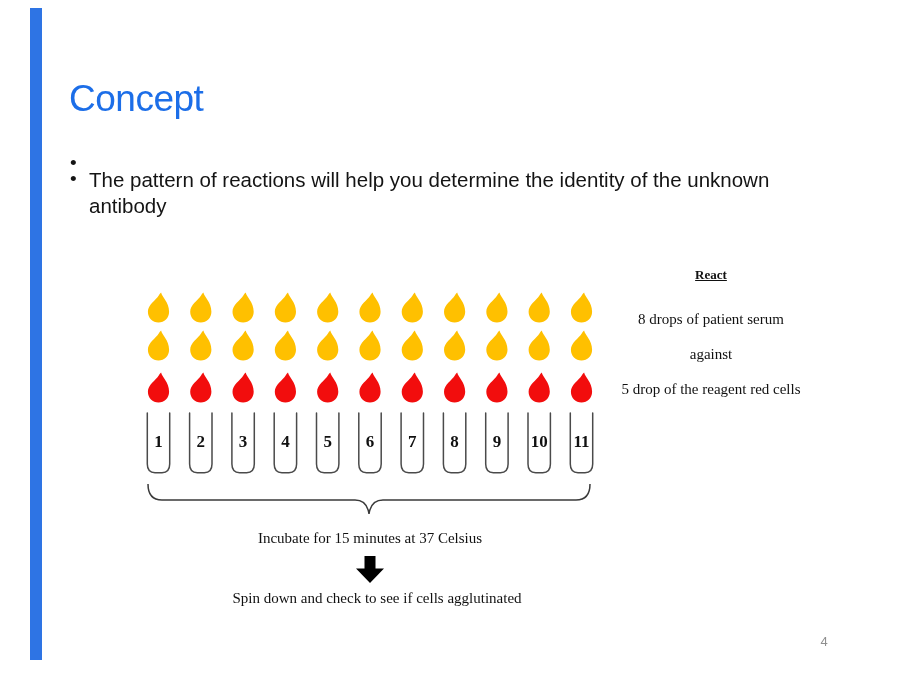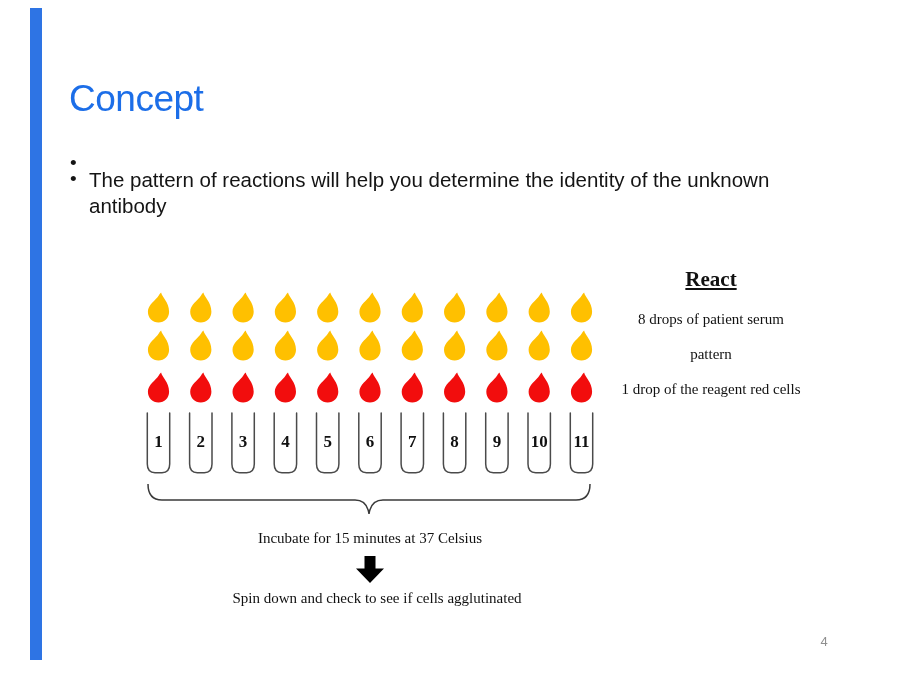--- a/index.html
+++ b/index.html
@@ -20,21 +20,21 @@
     position:absolute;left:70px;top:151px;width:715px;
     color:var(--text-dark,#141414);font-size:20.5px;line-height:26px;
   }
   .bullet{position:relative;padding-left:19px;margin-bottom:16px;}
   .bullet .dot{position:absolute;left:0;top:-1px;font-size:19px;}
   .legend{position:absolute;left:611px;top:0;width:200px;height:0;}
   .legend div{
     position:absolute;left:0;width:200px;text-align:center;
     font-family:"Liberation Serif",serif;font-size:15px;color:#111;
   }
-  .legend .heading{top:267px;font-weight:bold;text-decoration:underline;font-size:21px;}
+  .legend .heading{top:267px;font-weight:bold;text-decoration:underline;font-size:13px;}
   .legend .l1{top:311px;}
   .legend .l2{top:346px;}
   .legend .l3{top:381px;}
   svg.diagram{position:absolute;left:0;top:0;}
   .tube{fill:none;stroke:var(--tube-outline,#4A4A4A);stroke-width:1.5;stroke-linecap:round;}
   .tube-number{
     font-family:"Liberation Serif",serif;font-size:17px;font-weight:bold;fill:#111;
     text-anchor:middle;
   }
   .brace{fill:none;stroke:#3A3A3A;stroke-width:1.5;}
@@ -134,19 +134,19 @@
     <text class="diagram-label" x="370" y="543">Incubate for 15 minutes at 37 Celsius</text>
 
     <path class="arrow" d="M364.5 556 L375.5 556 L375.5 568.5 L384 568.5 L370 583 L356 568.5 L364.5 568.5 Z"></path>
 
     <text class="diagram-label" x="377" y="603">Spin down and check to see if cells agglutinated</text>
   </svg>
 
   <div class="legend">
     <div class="heading">React</div>
     <div class="l1">8 drops of patient serum</div>
-    <div class="l2">pattern</div>
-    <div class="l3">1 drop of the reagent red cells</div>
+    <div class="l2">against</div>
+    <div class="l3">5 drop of the reagent red cells</div>
   </div>
 
   <div class="page-number">4</div>
 
 </div>
 
 </body></html>

